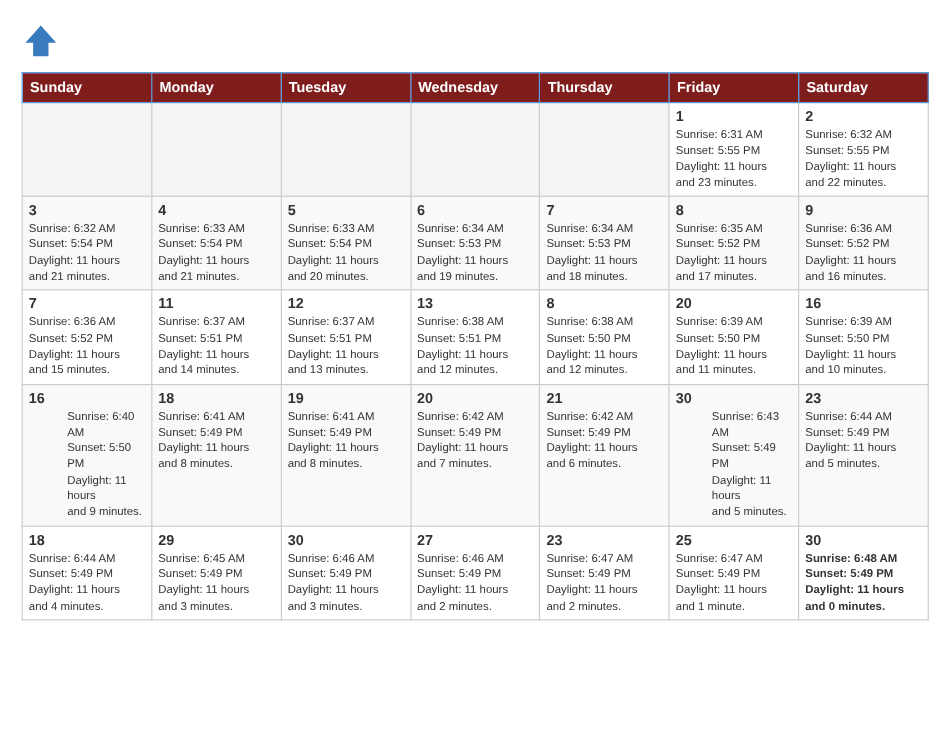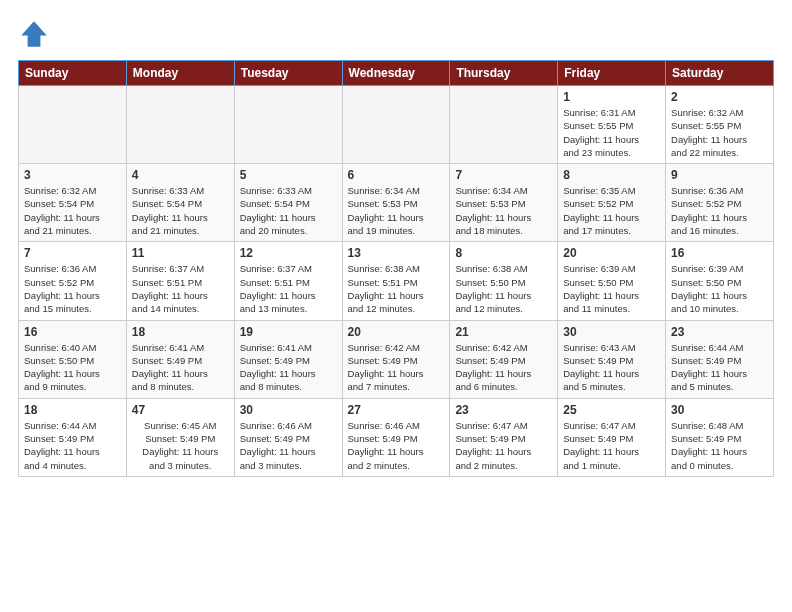--- a/index.html
+++ b/index.html
@@ -249,21 +249,21 @@
             <span class="day-number">16</span>
             <div class="day-info" style="white-space: pre-line;">Sunrise: 6:39 AM
 Sunset: 5:50 PM
 Daylight: 11 hours
 and 10 minutes.</div>
           </td>
         </tr>
         <tr>
           <td>
             <span class="day-number">16</span>
-            <div class="day-info" style="white-space: pre-line;">Sunrise: 6:40 AM
+            <div class="day-info" style="white-space: pre-line; margin-left: 32px;">Sunrise: 6:40 AM
 Sunset: 5:50 PM
 Daylight: 11 hours
 and 9 minutes.</div>
           </td>
           <td>
             <span class="day-number">18</span>
             <div class="day-info" style="white-space: pre-line;">Sunrise: 6:41 AM
 Sunset: 5:49 PM
 Daylight: 11 hours
 and 8 minutes.</div>
@@ -284,21 +284,21 @@
           </td>
           <td>
             <span class="day-number">21</span>
             <div class="day-info" style="white-space: pre-line;">Sunrise: 6:42 AM
 Sunset: 5:49 PM
 Daylight: 11 hours
 and 6 minutes.</div>
           </td>
           <td>
             <span class="day-number">30</span>
-            <div class="day-info" style="white-space: pre-line;">Sunrise: 6:43 AM
+            <div class="day-info" style="white-space: pre-line; margin-left: 30px;">Sunrise: 6:43 AM
 Sunset: 5:49 PM
 Daylight: 11 hours
 and 5 minutes.</div>
           </td>
           <td>
             <span class="day-number">23</span>
             <div class="day-info" style="white-space: pre-line;">Sunrise: 6:44 AM
 Sunset: 5:49 PM
 Daylight: 11 hours
 and 5 minutes.</div>
@@ -306,22 +306,22 @@
         </tr>
         <tr>
           <td>
             <span class="day-number">18</span>
             <div class="day-info" style="white-space: pre-line;">Sunrise: 6:44 AM
 Sunset: 5:49 PM
 Daylight: 11 hours
 and 4 minutes.</div>
           </td>
           <td>
-            <span class="day-number">47</span>
-            <div class="day-info" style="white-space: pre-line; text-align: center;">Sunrise: 6:45 AM
+            <span class="day-number">29</span>
+            <div class="day-info" style="white-space: pre-line;">Sunrise: 6:45 AM
 Sunset: 5:49 PM
 Daylight: 11 hours
 and 3 minutes.</div>
           </td>
           <td>
             <span class="day-number">30</span>
             <div class="day-info" style="white-space: pre-line;">Sunrise: 6:46 AM
 Sunset: 5:49 PM
 Daylight: 11 hours
 and 3 minutes.</div>
@@ -342,21 +342,21 @@
           </td>
           <td>
             <span class="day-number">25</span>
             <div class="day-info" style="white-space: pre-line;">Sunrise: 6:47 AM
 Sunset: 5:49 PM
 Daylight: 11 hours
 and 1 minute.</div>
           </td>
           <td>
             <span class="day-number">30</span>
-            <div class="day-info" style="white-space: pre-line;">Sunrise: 6:48 AM
+            <div class="day-info" style="white-space: pre-line; font-weight: bold;">Sunrise: 6:48 AM
 Sunset: 5:49 PM
 Daylight: 11 hours
 and 0 minutes.</div>
           </td>
         </tr>
       </tbody>
   </table>
 </div>
 
 </body></html>

